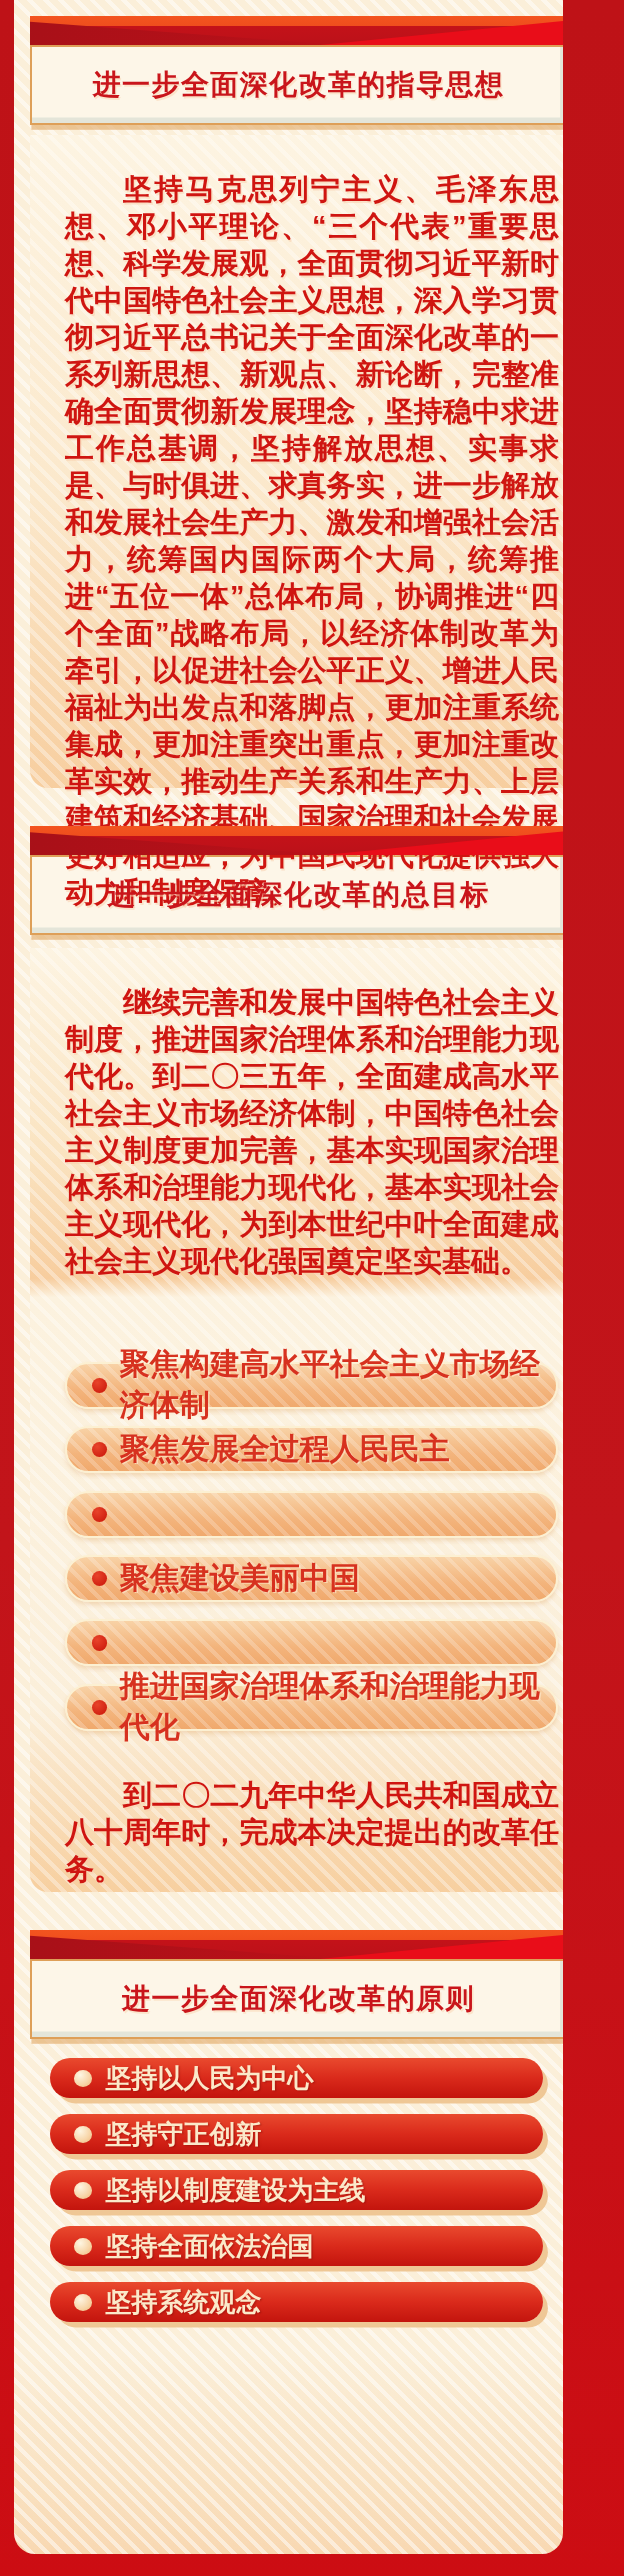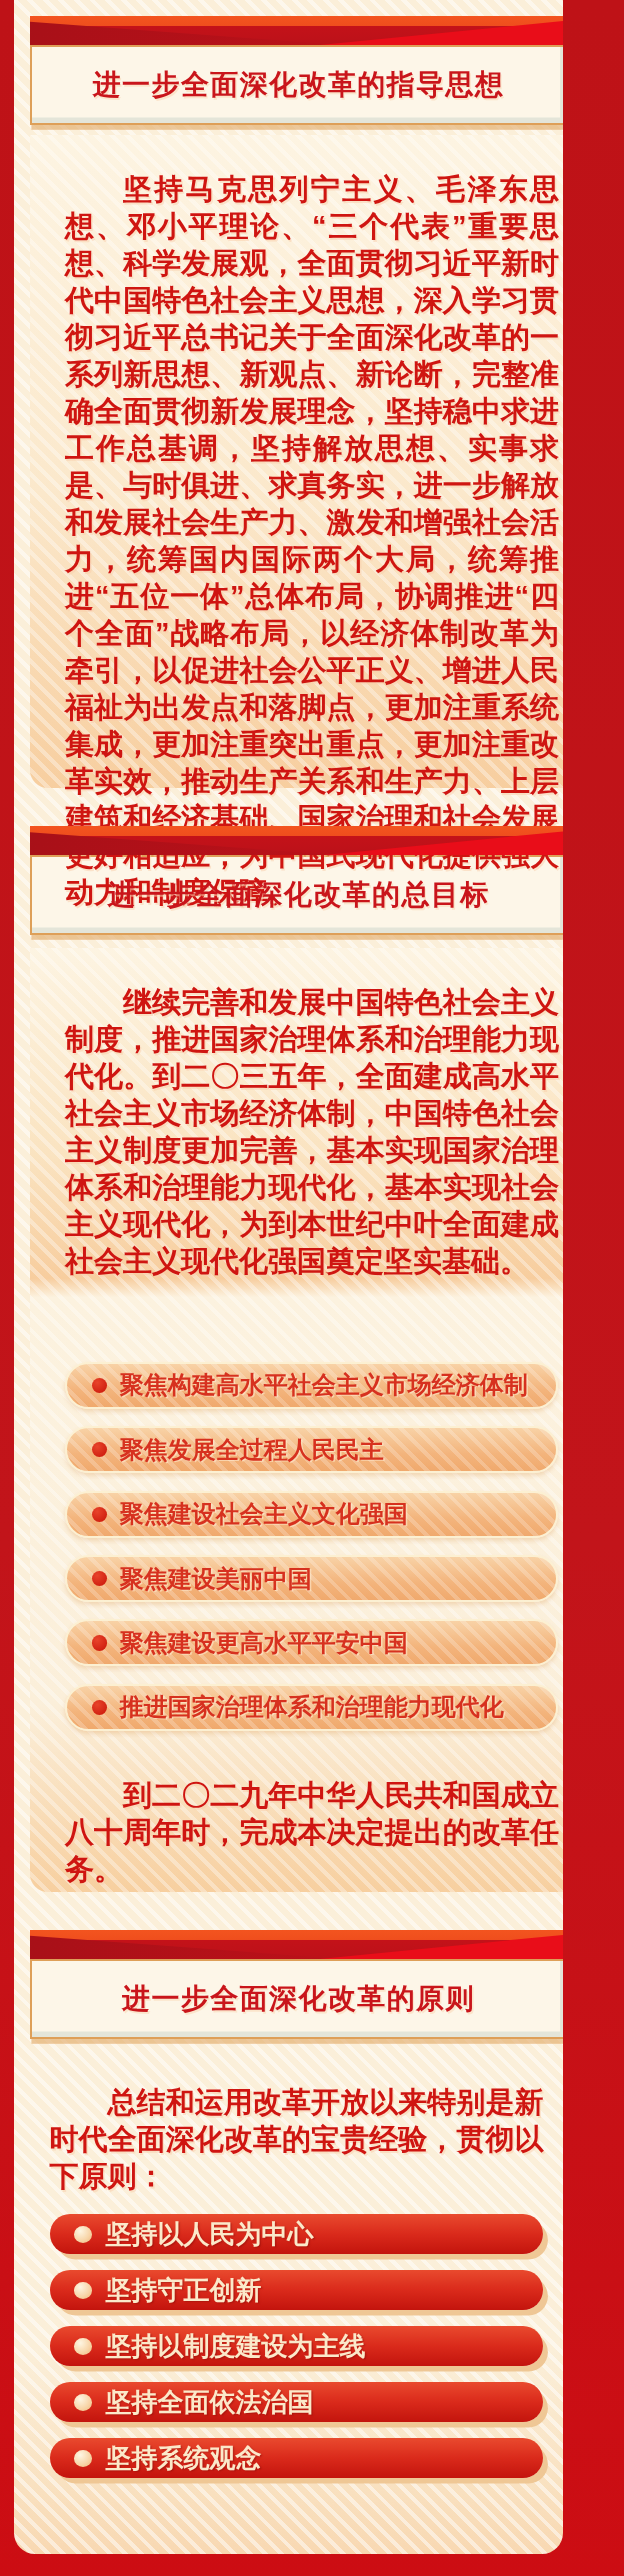--- a/index.html
+++ b/index.html
@@ -93,21 +93,21 @@
       repeating-linear-gradient(45deg,rgba(255,255,255,.22) 0 4.2px,rgba(255,255,255,0) 4.2px 11px),
       linear-gradient(180deg,#F8D2A6 0%,#F3B47C 60%,#F0A96D 100%);
     box-shadow:0 2.8px 4.2px rgba(214,138,60,.25);
   }
   .pill-orange .dot{
     width:15.3px;height:15.3px;border-radius:50%;
     background:radial-gradient(circle at 35% 30%,#E8442B,#C91408);
     margin-right:12.5px;flex:0 0 auto;
   }
   .pill-orange .txt{
-    font-size:24px;color:#D7311F;
+    font-size:30px;color:#D7311F;
     text-shadow:1.4px 1.4px 0 rgba(255,240,215,.55);
   }
   .closing{margin:46px auto 13px auto;}
   
   .principle-list{margin-top:19.4px;}
   .pill-red{
     box-sizing:border-box;
     width:493px;height:40px;margin:0 auto 16px auto;
     border-radius:20px;
     display:flex;align-items:center;
@@ -149,43 +149,40 @@
         <div class="pill-orange">
           <span class="dot"></span>
           <span class="txt">聚焦构建高水平社会主义市场经济体制</span>
         </div>
         <div class="pill-orange">
           <span class="dot"></span>
           <span class="txt">聚焦发展全过程人民民主</span>
         </div>
         <div class="pill-orange">
           <span class="dot"></span>
-          <span class="txt">聚焦建设社会主义文化强国</span>
         </div>
         <div class="pill-orange">
           <span class="dot"></span>
           <span class="txt">聚焦建设美丽中国</span>
         </div>
         <div class="pill-orange">
           <span class="dot"></span>
-          <span class="txt">聚焦建设更高水平平安中国</span>
         </div>
         <div class="pill-orange">
           <span class="dot"></span>
           <span class="txt">推进国家治理体系和治理能力现代化</span>
         </div>
       </div>
       <p class="para closing">到二〇二九年中华人民共和国成立八十周年时，完成本决定提出的改革任务。</p>
     </div>
 
     <div class="banner banner-3"></div>
     <div class="title-box">
       <h2>进一步全面深化改革的原则</h2>
     </div>
-    <p class="para para-3">总结和运用改革开放以来特别是新时代全面深化改革的宝贵经验，贯彻以下原则：</p>
     <div class="principle-list">
       <div class="pill-red">
         <span class="dot"></span>
         <span class="txt">坚持以人民为中心</span>
       </div>
       <div class="pill-red">
         <span class="dot"></span>
         <span class="txt">坚持守正创新</span>
       </div>
       <div class="pill-red">

